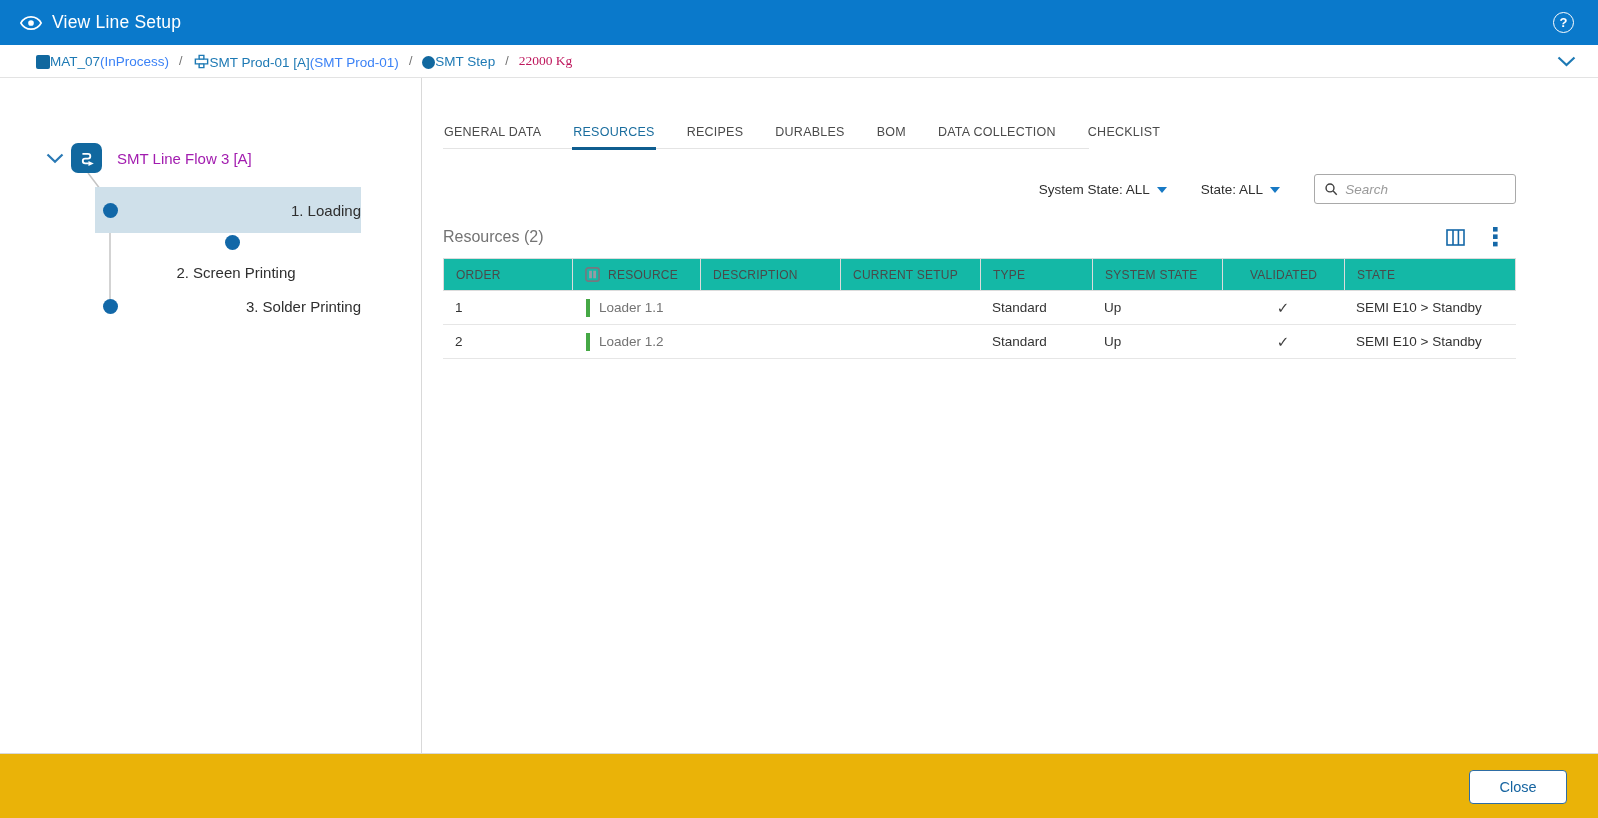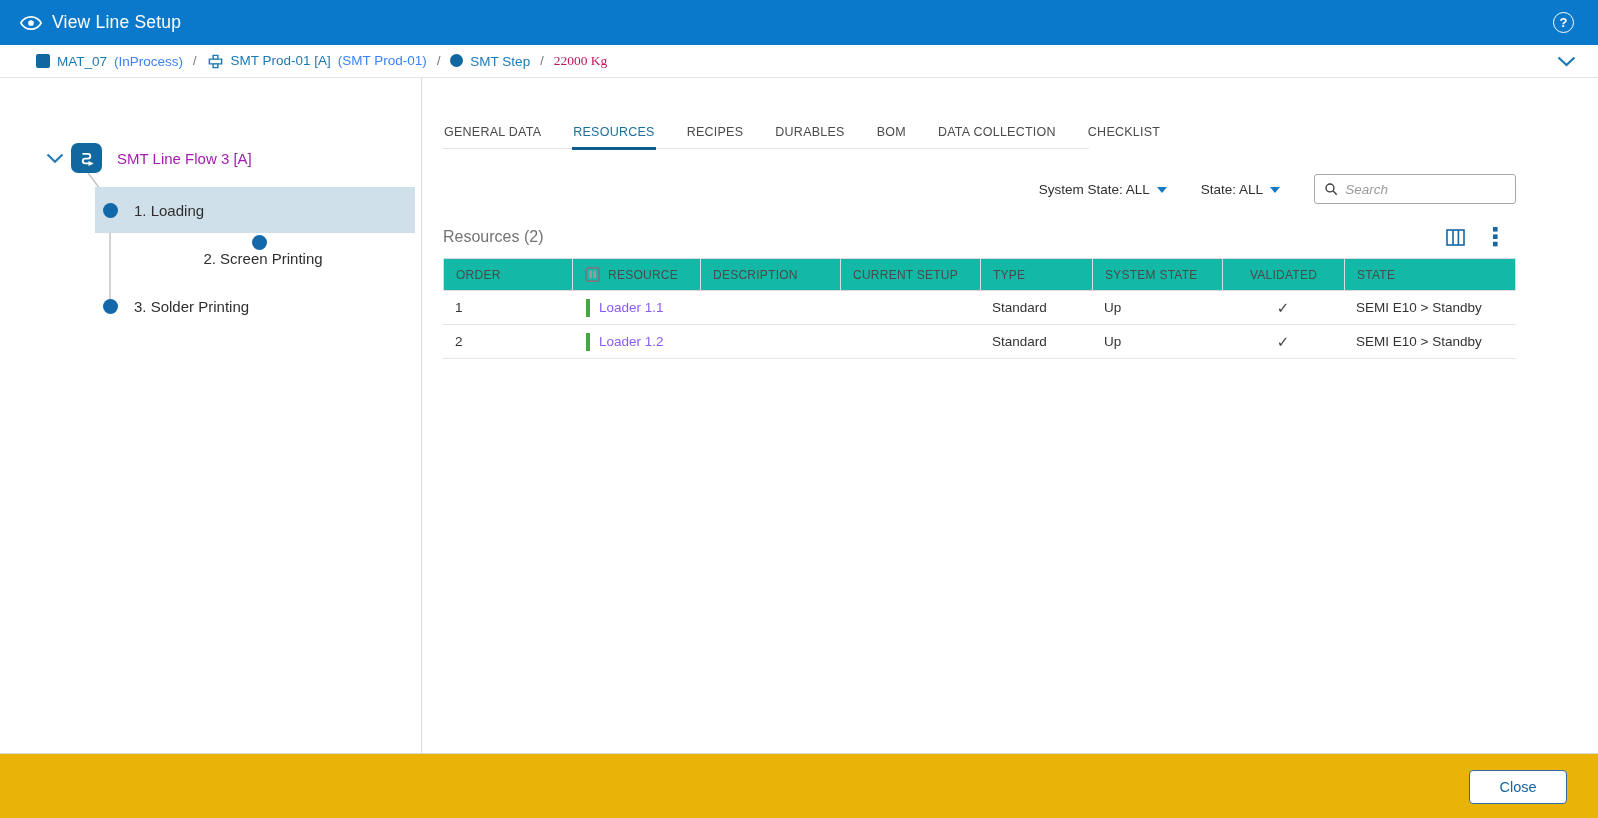--- a/index.html
+++ b/index.html
@@ -22,43 +22,43 @@
     color: #fff; display: flex; align-items: center; justify-content: center;
     font-size: 13px; font-weight: 700; cursor: pointer;
   }
 
   
   .breadcrumb {
     position: absolute; top: 45px; left: 0; right: 0; height: 33px; background: #fff;
     border-bottom: 1px solid #e3e3e3; display: flex; align-items: center;
     padding: 0 22px 0 36px; font-size: 13.5px;
   }
-  .crumb { display: flex; align-items: flex-start; gap: 7px; white-space: nowrap; }
+  .crumb { display: flex; align-items: flex-end; white-space: nowrap; }
   .crumb a { color: #1d79b4; text-decoration: none; cursor: pointer; }
   .crumb .detail { color: #3b82f6; }
   .bc-sep { color: #707070; margin: 0 10px; font-size: 12.5px; }
   .sq-icon { width: 14px; height: 14px; background: #11689f; border-radius: 2px; display: inline-block; }
   .dot-icon { width: 13px; height: 13px; background: #11689f; border-radius: 50%; display: inline-block; }
   .qty { color: #be185d; font-family: Liberation Serif, serif; }
   .bc-collapse { margin-left: auto; cursor: pointer; display: flex; align-items: center; }
 
   
   .main { position: absolute; top: 78px; left: 0; right: 0; bottom: 65px; background: #fff; }
   .sidebar { position: absolute; top: 0; left: 0; width: 422px; height: 675px; border-right: 1px solid #d9d9d9; }
   .connector { position: absolute; left: 0; top: 0; pointer-events: none; }
   .tree-root { position: absolute; left: 46px; top: 60px; height: 40px; display: flex; align-items: center; cursor: pointer; }
   .root-chevron { margin-right: 7px; display: flex; }
   .flow-icon {
     width: 31px; height: 30px; background: #11689f; border-radius: 7px;
     display: flex; align-items: center; justify-content: center;
   }
   .tree-root .label { margin-left: 15px; font-size: 15px; color: #a21caf; }
   .step {
-    position: absolute; left: 95px; width: 320px; height: 46px;
-    display: flex; align-items: center; cursor: pointer;
+    position: absolute; left: 95px; width: 266px; height: 46px;
+    display: flex; align-items: center; cursor: pointer; justify-content: space-between;
   }
   .step.selected { background: #cfe0ea; }
   .step .dot { width: 15px; height: 15px; border-radius: 50%; background: #1268a8; margin-left: 8px; flex: 0 0 auto; }
   .step .label { margin-left: 16px; font-size: 15px; color: #2f2f2f; }
 
   .content { position: absolute; left: 443px; top: 0; right: 82px; bottom: 0; }
 
   
   .tabs { position: absolute; left: 0; top: 42px; width: 646px; display: flex; gap: 30px; border-bottom: 1px solid #e4e4e4; }
   .tab {
@@ -101,21 +101,21 @@
   .th.center { justify-content: center; }
   .th.resource { gap: 8px; }
   .trow {
     display: grid; grid-template-columns: 129px 128px 140px 140px 112px 130px 122px 1fr;
     height: 34px; border-bottom: 1px solid #e6e6e6; align-items: stretch;
   }
   .td { display: flex; align-items: center; padding: 0 12px; font-size: 13.5px; color: #333; white-space: nowrap; overflow: hidden; }
   .td.center { justify-content: center; }
   .td.resource { gap: 9px; padding-left: 14px; }
   .green-bar { width: 4px; height: 18px; background: #45a845; flex: 0 0 auto; }
-  .res-link { color: #8b5cf6; text-decoration: none; cursor: pointer; }
+  .res-link { color: #737373; text-decoration: none; cursor: pointer; }
   .check { font-size: 15px; font-weight: 700; color: #3f3f3f; }
 
   
   .footer {
     position: absolute; left: 0; right: 0; bottom: 0; height: 65px;
     background: #eab308; border-top: 1px solid #d9d9d9;
   }
   .close-btn {
     position: absolute; right: 31px; top: 16px; width: 98px; height: 34px;
     background: #fff; border: 1px solid #2e6da4; border-radius: 4px;

